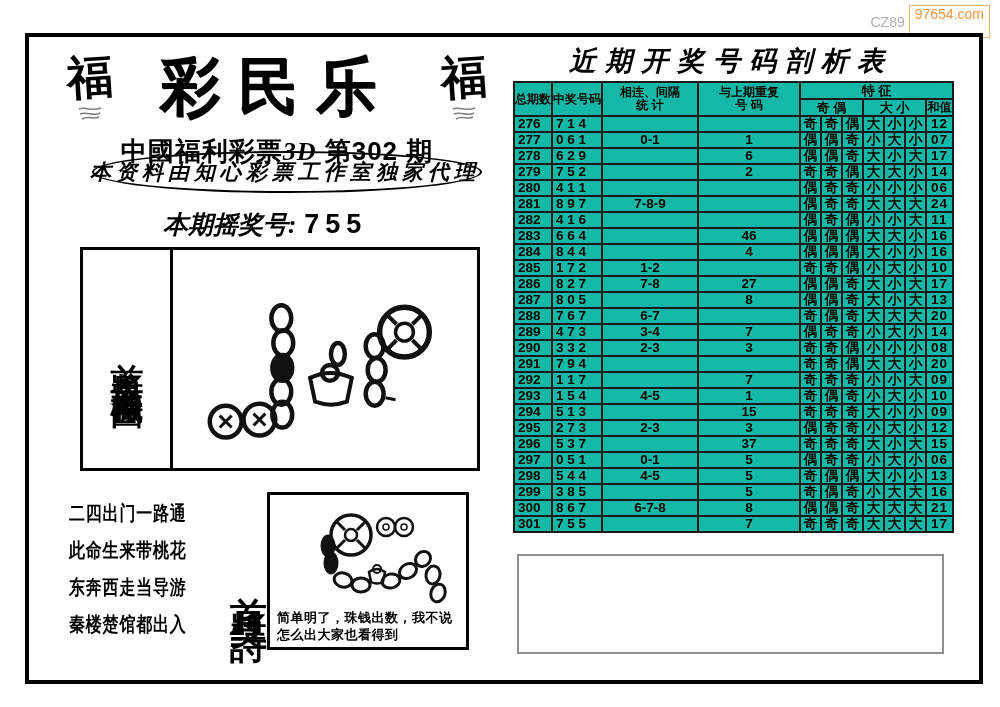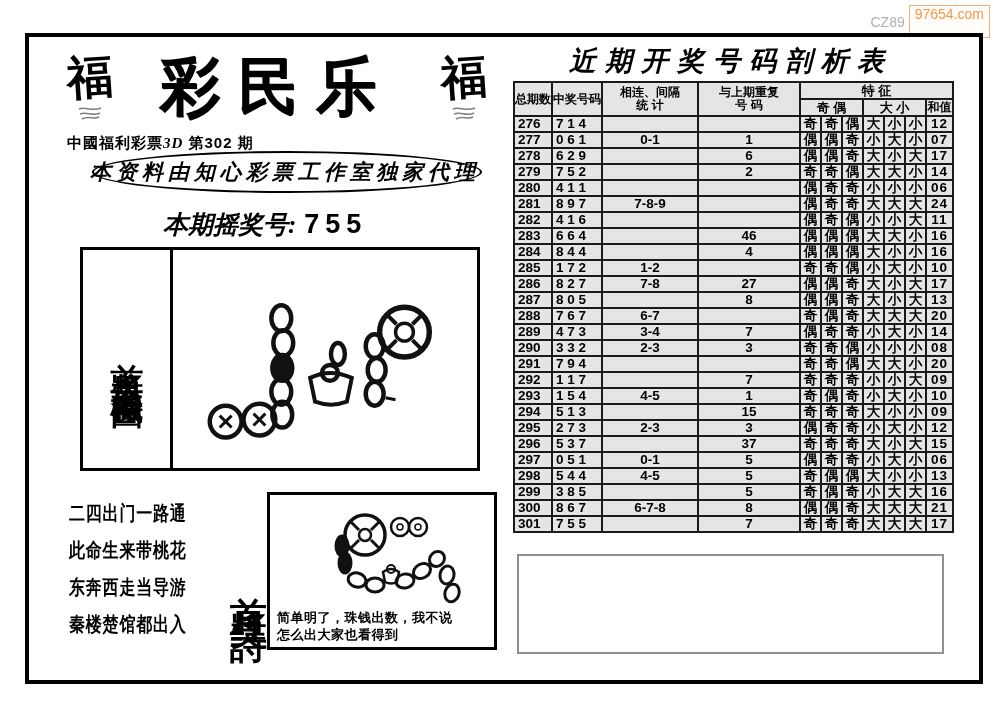--- a/index.html
+++ b/index.html
@@ -20,21 +20,21 @@
 
   
   .masthead { left:38px; top:18px; width:420px; height:80px; display:flex;
               align-items:flex-start; justify-content:space-between; }
   .fu { font-family:"Liberation Serif",serif; font-size:46px; font-weight:900; line-height:1;
         transform:rotate(-4deg); }
   .fu-wrap { display:flex; flex-direction:column; align-items:center; }
   .smudge { width:26px; height:16px; margin-top:4px; opacity:.75; }
   .brand { font-family:"Liberation Serif",serif; font-size:60px; font-weight:900; line-height:1;
            letter-spacing:18px; text-shadow:1px 1px 0 #000; transform:scaleY(1.05); margin-top:2px; }
-  .subtitle { left:38px; top:97px; width:420px; text-align:left; font-size:15px; font-weight:900;
+  .subtitle { left:38px; top:97px; width:420px; text-align:center; font-size:26px; font-weight:900;
               letter-spacing:1px; white-space:nowrap; }
   .subtitle i { font-family:"Liberation Serif",serif; font-weight:900; }
   .oval { left:63px; top:114px; width:390px; height:42px; border:2.5px solid #000; border-radius:50% / 50%;
           display:flex; align-items:center; justify-content:flex-end; }
   .oval span { font-family:"Liberation Serif",serif; font-size:21px; font-weight:700; letter-spacing:5px;
                white-space:nowrap; font-style:italic; }
   .drawline { left:90px; top:171px; white-space:nowrap; font-family:"Liberation Serif",serif;
               font-size:25px; font-weight:900; font-style:italic;margin-left:44px; }
   .drawnum { font-family:"Liberation Sans",sans-serif; font-style:normal; font-size:27px;
              font-weight:700; letter-spacing:6px; margin-left:8px; }
@@ -46,32 +46,32 @@
   .mystery-label span { writing-mode:vertical-rl; font-family:"Liberation Serif",serif;
                         font-size:33px; font-weight:900; letter-spacing:9px; }
   .mystery-art { flex:1; }
 
   
   .poem { left:40px; top:458px; line-height:37px; font-size:20px; font-weight:900; white-space:nowrap; }
   .poem div { transform:scaleX(.80); transform-origin:left center; letter-spacing:1px; }
   .poem-label { left:194px; top:462px; height:178px; display:flex; align-items:center; }
   .poem-label span { writing-mode:vertical-rl; font-family:"Liberation Serif",serif; font-size:37px;
                      font-weight:900; letter-spacing:14px; }
-  .caption-box { left:238px; top:455px; width:230px; height:158px; border:3px solid #000;
+  .caption-box { left:238px; top:455px; width:202px; height:158px; border:3px solid #000;
                  overflow:hidden; }
   .caption-art { display:block; margin:2px auto 0 auto; }
   .caption-text { font-family:"Liberation Serif",serif; font-size:13px; font-weight:700;
                   padding-left:7px; letter-spacing:.5px; white-space:nowrap; line-height:17px; }
 
   
   .table-title { left:482px; top:6px; width:440px; text-align:center;
                  font-family:"Liberation Serif",serif; font-size:27px; font-weight:900;
                  letter-spacing:9px; font-style:italic; white-space:nowrap; }
   table.atable { left:0; border-collapse:collapse; table-layout:fixed; position:absolute;
-                 left:484px; top:44px; background:#e5e5e5; }
+                 left:484px; top:44px; background:#14b8a6; }
   .atable th, .atable td { border:2px solid #1a1a1a; text-align:center; vertical-align:middle;
                            font-weight:700; overflow:hidden; white-space:nowrap; }
   .atable th { font-size:12px; line-height:13px; padding:1px 0; }
   .atable td { font-size:13.5px; height:14px; line-height:14px; padding:0; }
   .atable .hsub { font-size:13px; }
   col.c0{width:38px} col.c1{width:46px} col.c2{width:96px} col.c3{width:102px}
   col.c4,col.c5,col.c6,col.c7,col.c8,col.c9{width:21px} col.c10{width:27px}
   .atable td.c0, .atable td.c1 { text-align:left; padding-left:3px; }
   .atable td.c10 { letter-spacing:1px; }
 

